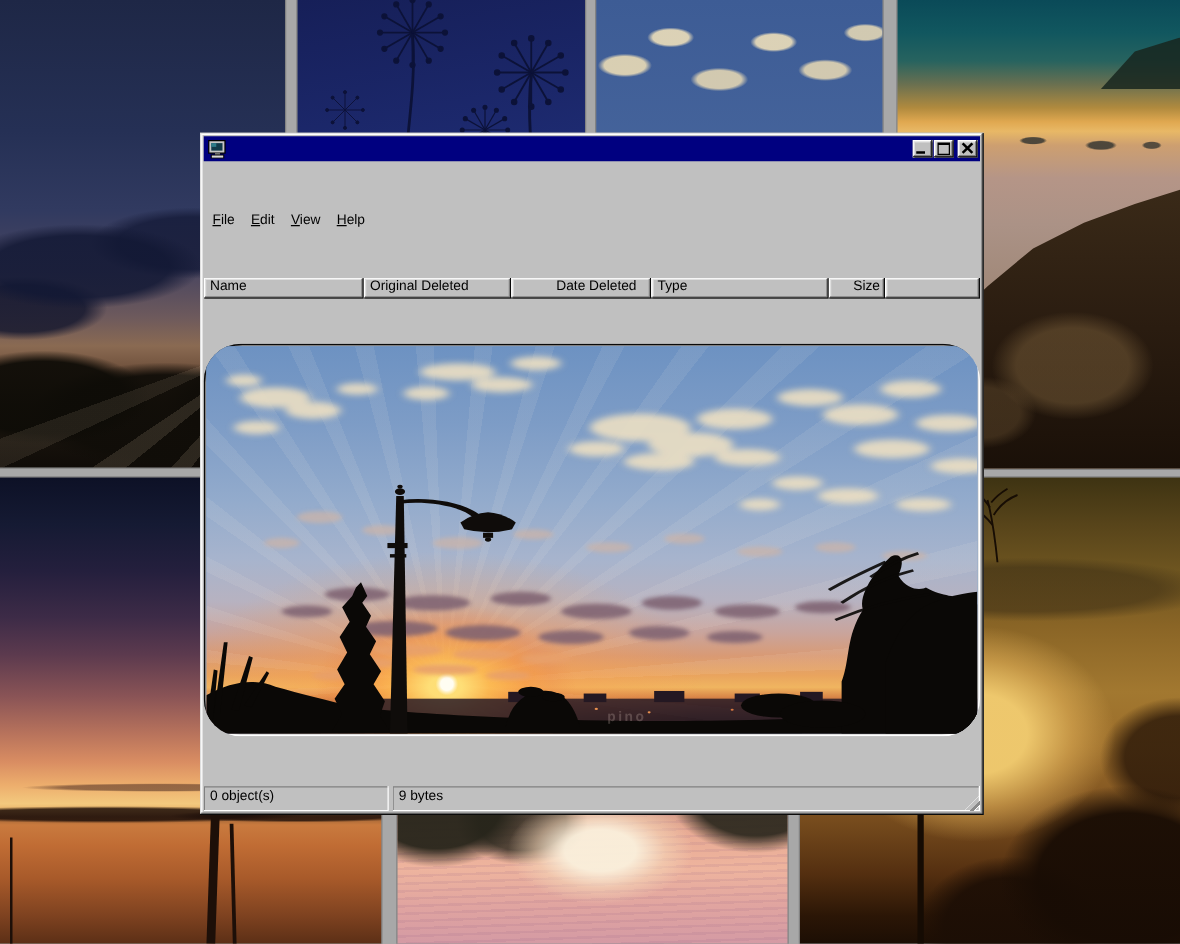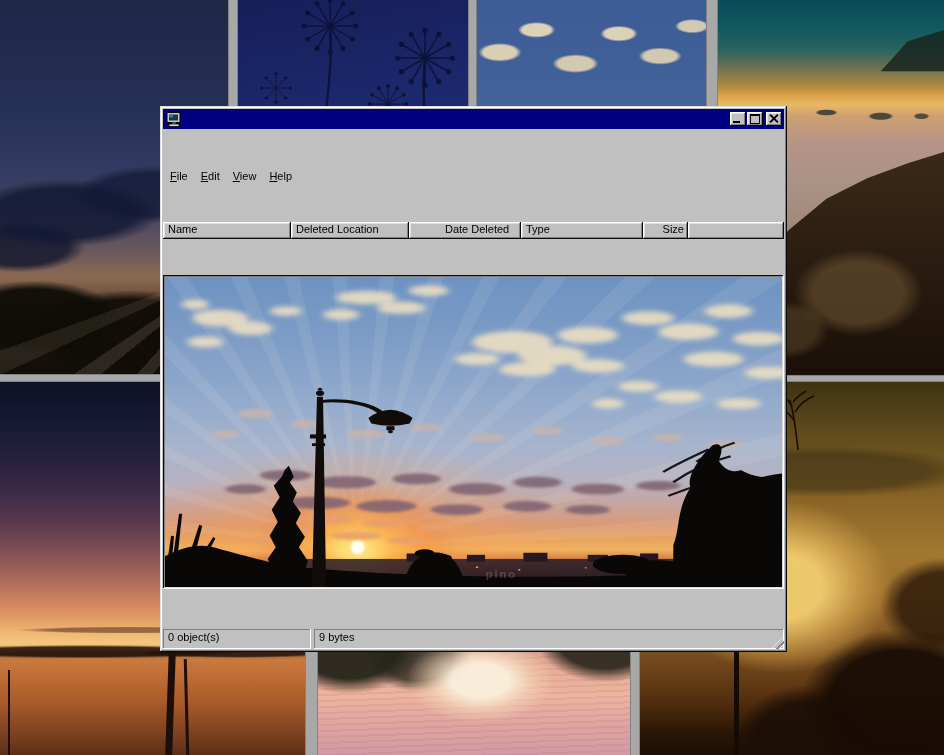--- a/index.html
+++ b/index.html
@@ -138,27 +138,27 @@
   .menu-item{font-size:11px;color:#000;padding:2px 7px 3px 6px;cursor:default;}
   .headerrow{height:17px;flex:0 0 17px;display:flex;background:#c0c0c0;overflow:hidden;}
   .hcell{
     box-sizing:border-box;height:17px;font-size:11px;color:#000;background:#c0c0c0;
     padding:1px 4px 0 5px;white-space:nowrap;overflow:hidden;
     box-shadow: inset -1px -1px #0a0a0a, inset 1px 1px #fff, inset -2px -2px #808080, inset 2px 2px #dfdfdf;
   }
   .hcell:nth-child(1){width:128px;}
   .hcell:nth-child(2){width:118px;}
   .hcell:nth-child(3){width:112px;padding-left:36px;}
-  .hcell:nth-child(4){width:122px;}
+  .hcell:nth-child(4){width:142px;}
   .hcell:nth-child(5){width:45px;text-align:right;}
   .hcell:nth-child(6){flex:1;}
   .client{
     flex:1;position:relative;overflow:hidden;
     box-shadow: inset -1px -1px #fff, inset 1px 1px #0a0a0a, inset -2px -2px #dfdfdf, inset 2px 2px #808080;
-    padding:2px;box-sizing:border-box;
+    padding:2px;box-sizing:border-box;border-radius:30px;
   }
   .statusbar{height:20px;flex:0 0 20px;display:flex;align-items:stretch;padding-top:4px;position:relative;justify-content:center;}
   .status-panel{
     box-shadow: inset -1px -1px #fff, inset 1px 1px #808080;
     font-size:11px;color:#000;padding:2px 0 0 5px;box-sizing:border-box;
   }
   .status-panel.p1{width:148px;margin-right:3px;}
   .status-panel.p2{flex:1;}
   .resize-grip{
     position:absolute;right:0;bottom:0;width:13px;height:13px;
@@ -352,21 +352,21 @@
 
   <div class="menubar">
     <span class="menu-item"><u>F</u>ile</span>
     <span class="menu-item"><u>E</u>dit</span>
     <span class="menu-item"><u>V</u>iew</span>
     <span class="menu-item"><u>H</u>elp</span>
   </div>
 
   <div class="headerrow">
     <div class="hcell">Name</div>
-    <div class="hcell">Deleted Location</div>
+    <div class="hcell">Original Deleted</div>
     <div class="hcell">Date Deleted</div>
     <div class="hcell">Type</div>
     <div class="hcell">Size</div>
     <div class="hcell"></div>
   </div>
 
   <div class="client">
     <div class="photo">
       <div class="sky"></div>
       <div class="rays"></div>

